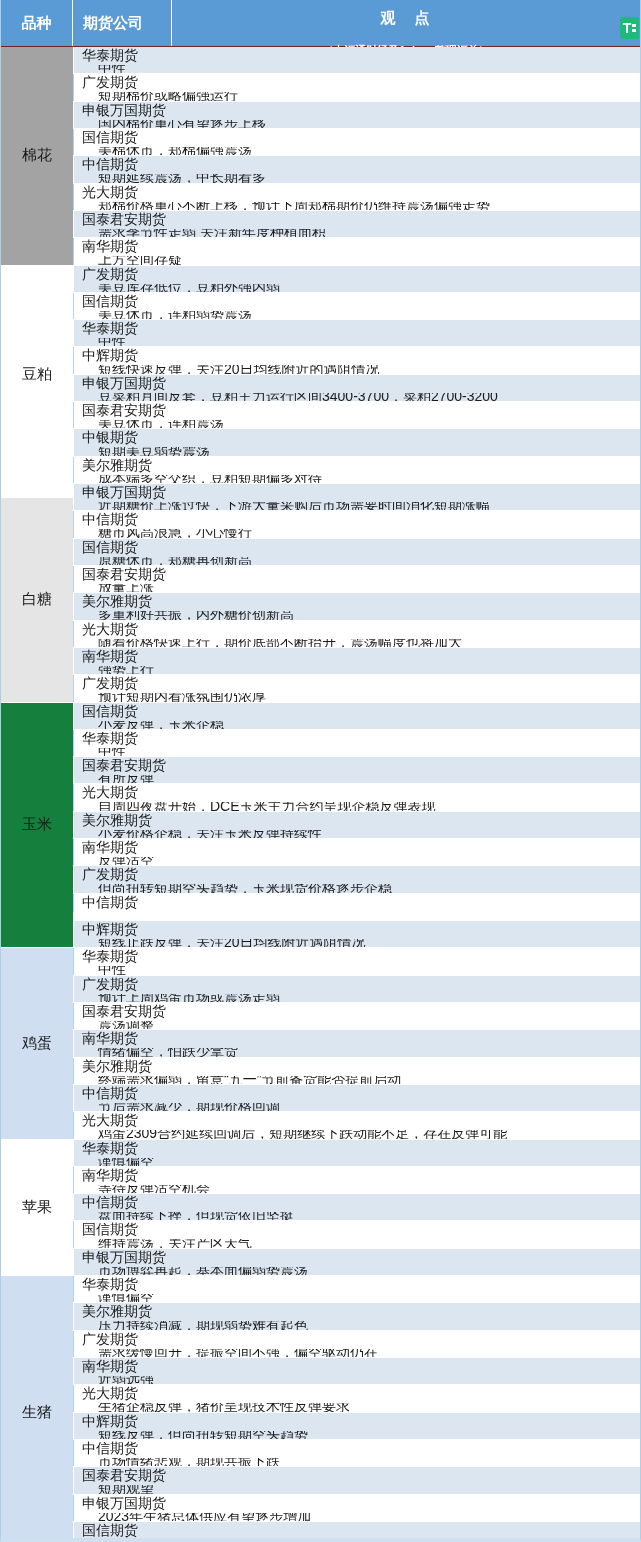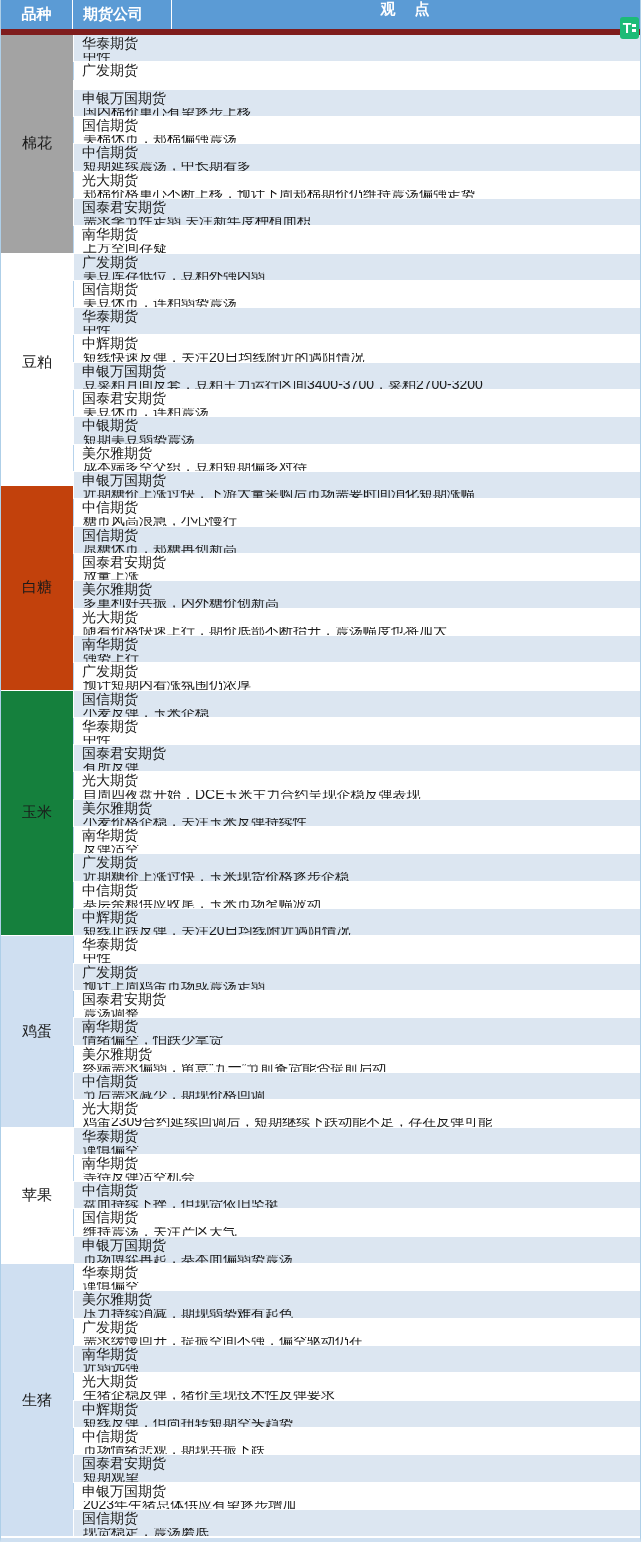--- a/index.html
+++ b/index.html
@@ -5,38 +5,38 @@
   html,body{margin:0;padding:0;background:#fff;}
   body{font-family:"Liberation Sans","DejaVu Sans",sans-serif;color:#1a1a1a;}
   #table-wrap{
     position:relative;width:641px;height:1542px;box-sizing:border-box;
     border-left:1px solid #aecfe8;border-right:1px solid #aecfe8;border-bottom:4px solid #cfe0f1;
     overflow:hidden;background:#fff;
     --rh:27.327px;--w-variety:72px;--w-company:99px;
     --blue-row:#dce6f1;--blue-variety:#cfdff1;--line-blue:#b7d3ec;--hdr:#5b9bd5;
   }
   
-  .thead{display:flex;height:35px;background:var(--hdr);border-bottom:6px solid #7f1d1d;box-sizing:border-box;}
+  .thead{display:flex;height:47px;background:var(--hdr);border-bottom:1px solid #7f1d1d;box-sizing:border-box;}
   .hcell{box-sizing:border-box;color:#fff;font-weight:bold;display:flex;align-items:center;}
   .h-variety{width:var(--w-variety);justify-content:center;font-size:15px;border-right:1px solid #fff;}
   .h-company{width:var(--w-company);padding-left:10px;font-size:15px;border-right:1px solid #fff;text-align:center;}
   .h-view{flex:1;flex-direction:column;justify-content:center;line-height:1.05;}
   .h-view .title{font-size:15px;letter-spacing:2px;margin-top:20px;}
   .h-view .subtitle{font-size:11px;font-weight:bold;margin-top:19px;}
   
   .section{display:flex;}
   .vcell{width:var(--w-variety);box-sizing:border-box;display:flex;align-items:center;justify-content:center;
          font-size:15px;border-bottom:1px solid #fff;}
   .rows{flex:1;display:flex;flex-direction:column;min-width:0;}
   .row{display:flex;height:var(--rh);box-sizing:border-box;border-bottom:1px solid #fff;flex-direction:column;}
   .row.alt{background:var(--blue-row);}
   .row.plain{background:#fff;}
   .cell{box-sizing:border-box;display:flex;align-items:center;font-size:14px;white-space:nowrap;overflow:hidden;}
   .company{width:var(--w-company);padding-left:8px;}
-  .view{flex:1;padding-left:9px;}
+  .view{flex:1;padding-left:24px;}
   .row.alt  .company,.row.alt  .view{border-left:1px solid #fff;}
   .row.plain .company,.row.plain .view{border-left:1px solid var(--line-blue);}
   
   .corner-logo{position:absolute;top:17px;right:1px;width:19px;height:22px;background:#1cbb77;
                border-radius:3px;display:flex;align-items:center;justify-content:center;z-index:5;}
   .corner-logo .t{color:#fff;font-weight:bold;font-size:14px;line-height:1;}
   .corner-logo .dots{display:flex;flex-direction:column;margin-left:1px;}
   .corner-logo .dots i{display:block;width:4px;height:3px;background:#fff;margin:1px 0;}
 </style>
 </head>
@@ -65,20 +65,21 @@
     <div class="section">
       <div class="vcell" style="background: #a3a3a3; font-family: Liberation Serif, serif;">棉花</div>
       <div class="rows">
     <div class="row alt">
       <div class="cell company">华泰期货</div>
       <div class="cell view">中性</div>
     </div>
 
     <div class="row plain">
       <div class="cell company">广发期货</div>
+      <div class="cell view">短期棉价或略偏强运行</div>
     </div>
 
     <div class="row alt">
       <div class="cell company">申银万国期货</div>
       <div class="cell view">国内棉价重心有望逐步上移</div>
     </div>
 
     <div class="row plain">
       <div class="cell company">国信期货</div>
       <div class="cell view">美棉休市，郑棉偏强震荡</div>
@@ -145,21 +146,21 @@
     </div>
 
     <div class="row plain">
       <div class="cell company">美尔雅期货</div>
       <div class="cell view">成本端多空交织，豆粕短期偏多对待</div>
     </div>
   </div>
     </div>
 
     <div class="section">
-      <div class="vcell" style="background: #c2410c; margin-top: 14px;">白糖</div>
+      <div class="vcell" style="background: #e5e5e5; margin-top: 14px;">白糖</div>
       <div class="rows">
     <div class="row alt">
       <div class="cell company">申银万国期货</div>
       <div class="cell view">近期糖价上涨过快，下游大量采购后市场需要时间消化短期涨幅</div>
     </div>
 
     <div class="row plain">
       <div class="cell company">中信期货</div>
       <div class="cell view">糖市风高浪急，小心慢行</div>
     </div>
@@ -224,26 +225,25 @@
       <div class="cell view">小麦价格企稳，关注玉米反弹持续性</div>
     </div>
 
     <div class="row plain">
       <div class="cell company">南华期货</div>
       <div class="cell view">反弹沽空</div>
     </div>
 
     <div class="row alt">
       <div class="cell company">广发期货</div>
-      <div class="cell view">近期糖价上涨过快，玉米现货价格逐步企稳</div>
-    </div>
-
-    <div class="row plain">
-      <div class="cell company">中信期货</div>
-      <div class="cell view">基层余粮供应收尾，玉米市场窄幅波动</div>
+      <div class="cell view">但尚扭转短期空头趋势，玉米现货价格逐步企稳</div>
+    </div>
+
+    <div class="row plain">
+      <div class="cell company">中信期货</div>
     </div>
 
     <div class="row alt">
       <div class="cell company">中辉期货</div>
       <div class="cell view">短线止跌反弹，关注20日均线附近遇阻情况</div>
     </div>
   </div>
     </div>
 
     <div class="section">

